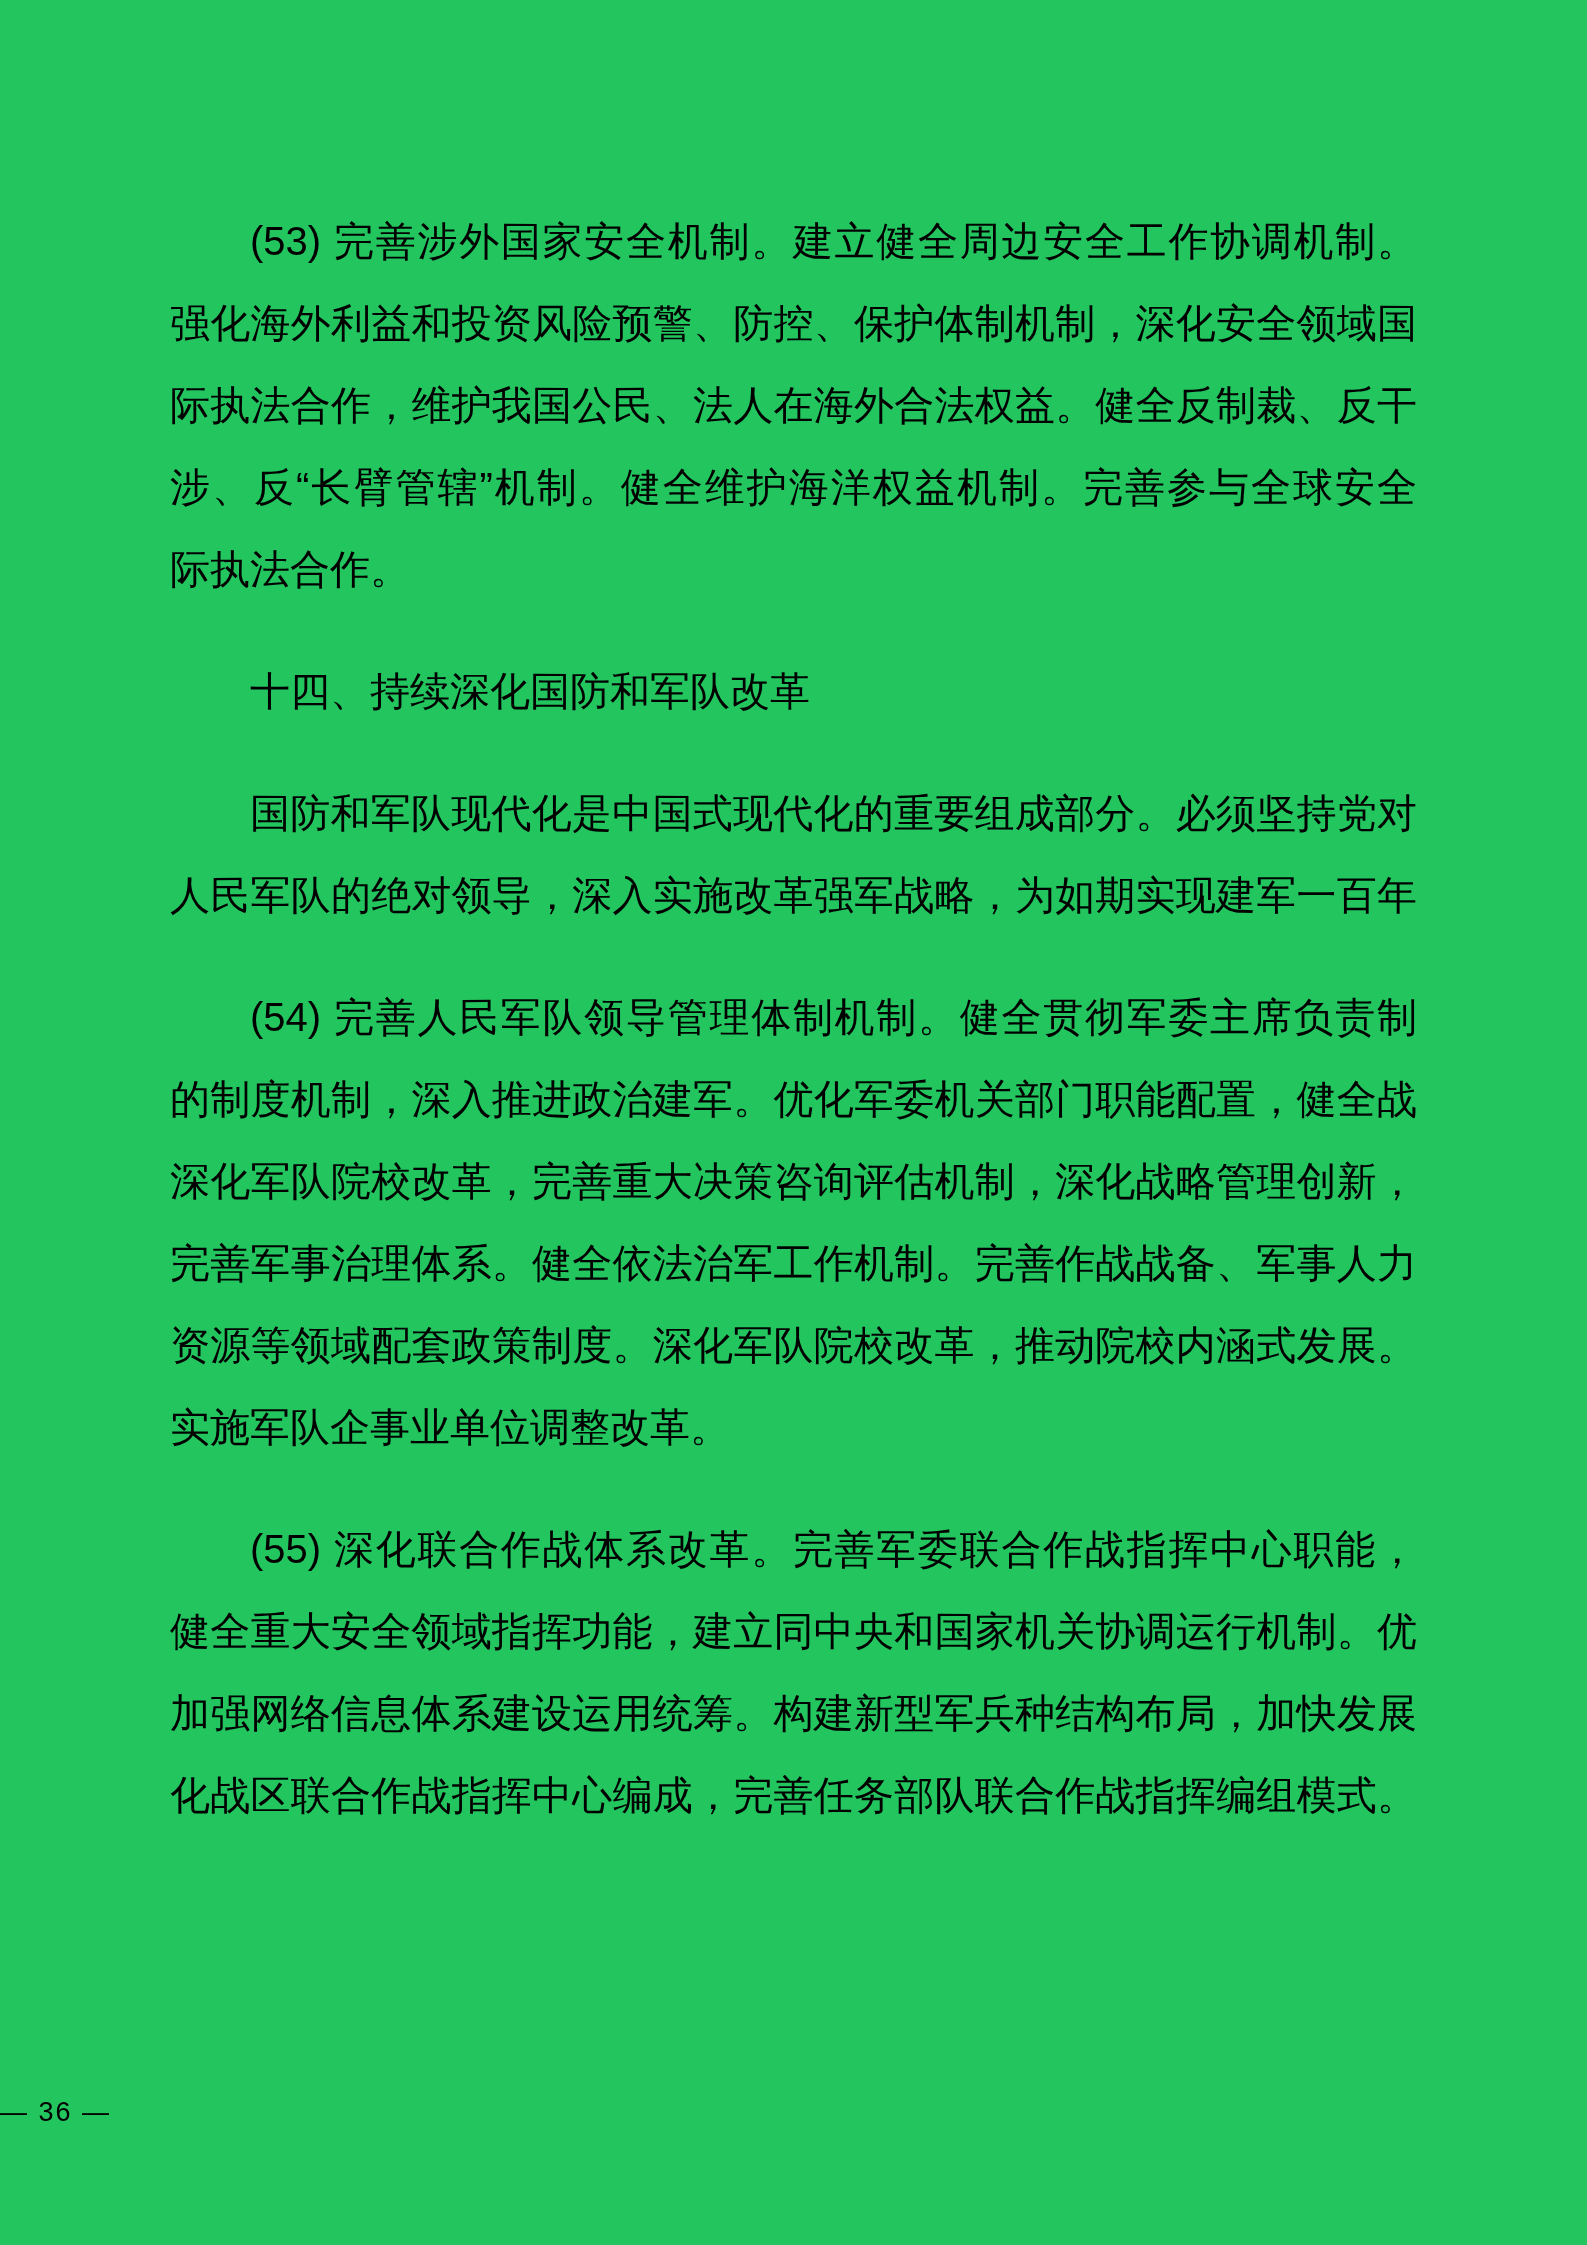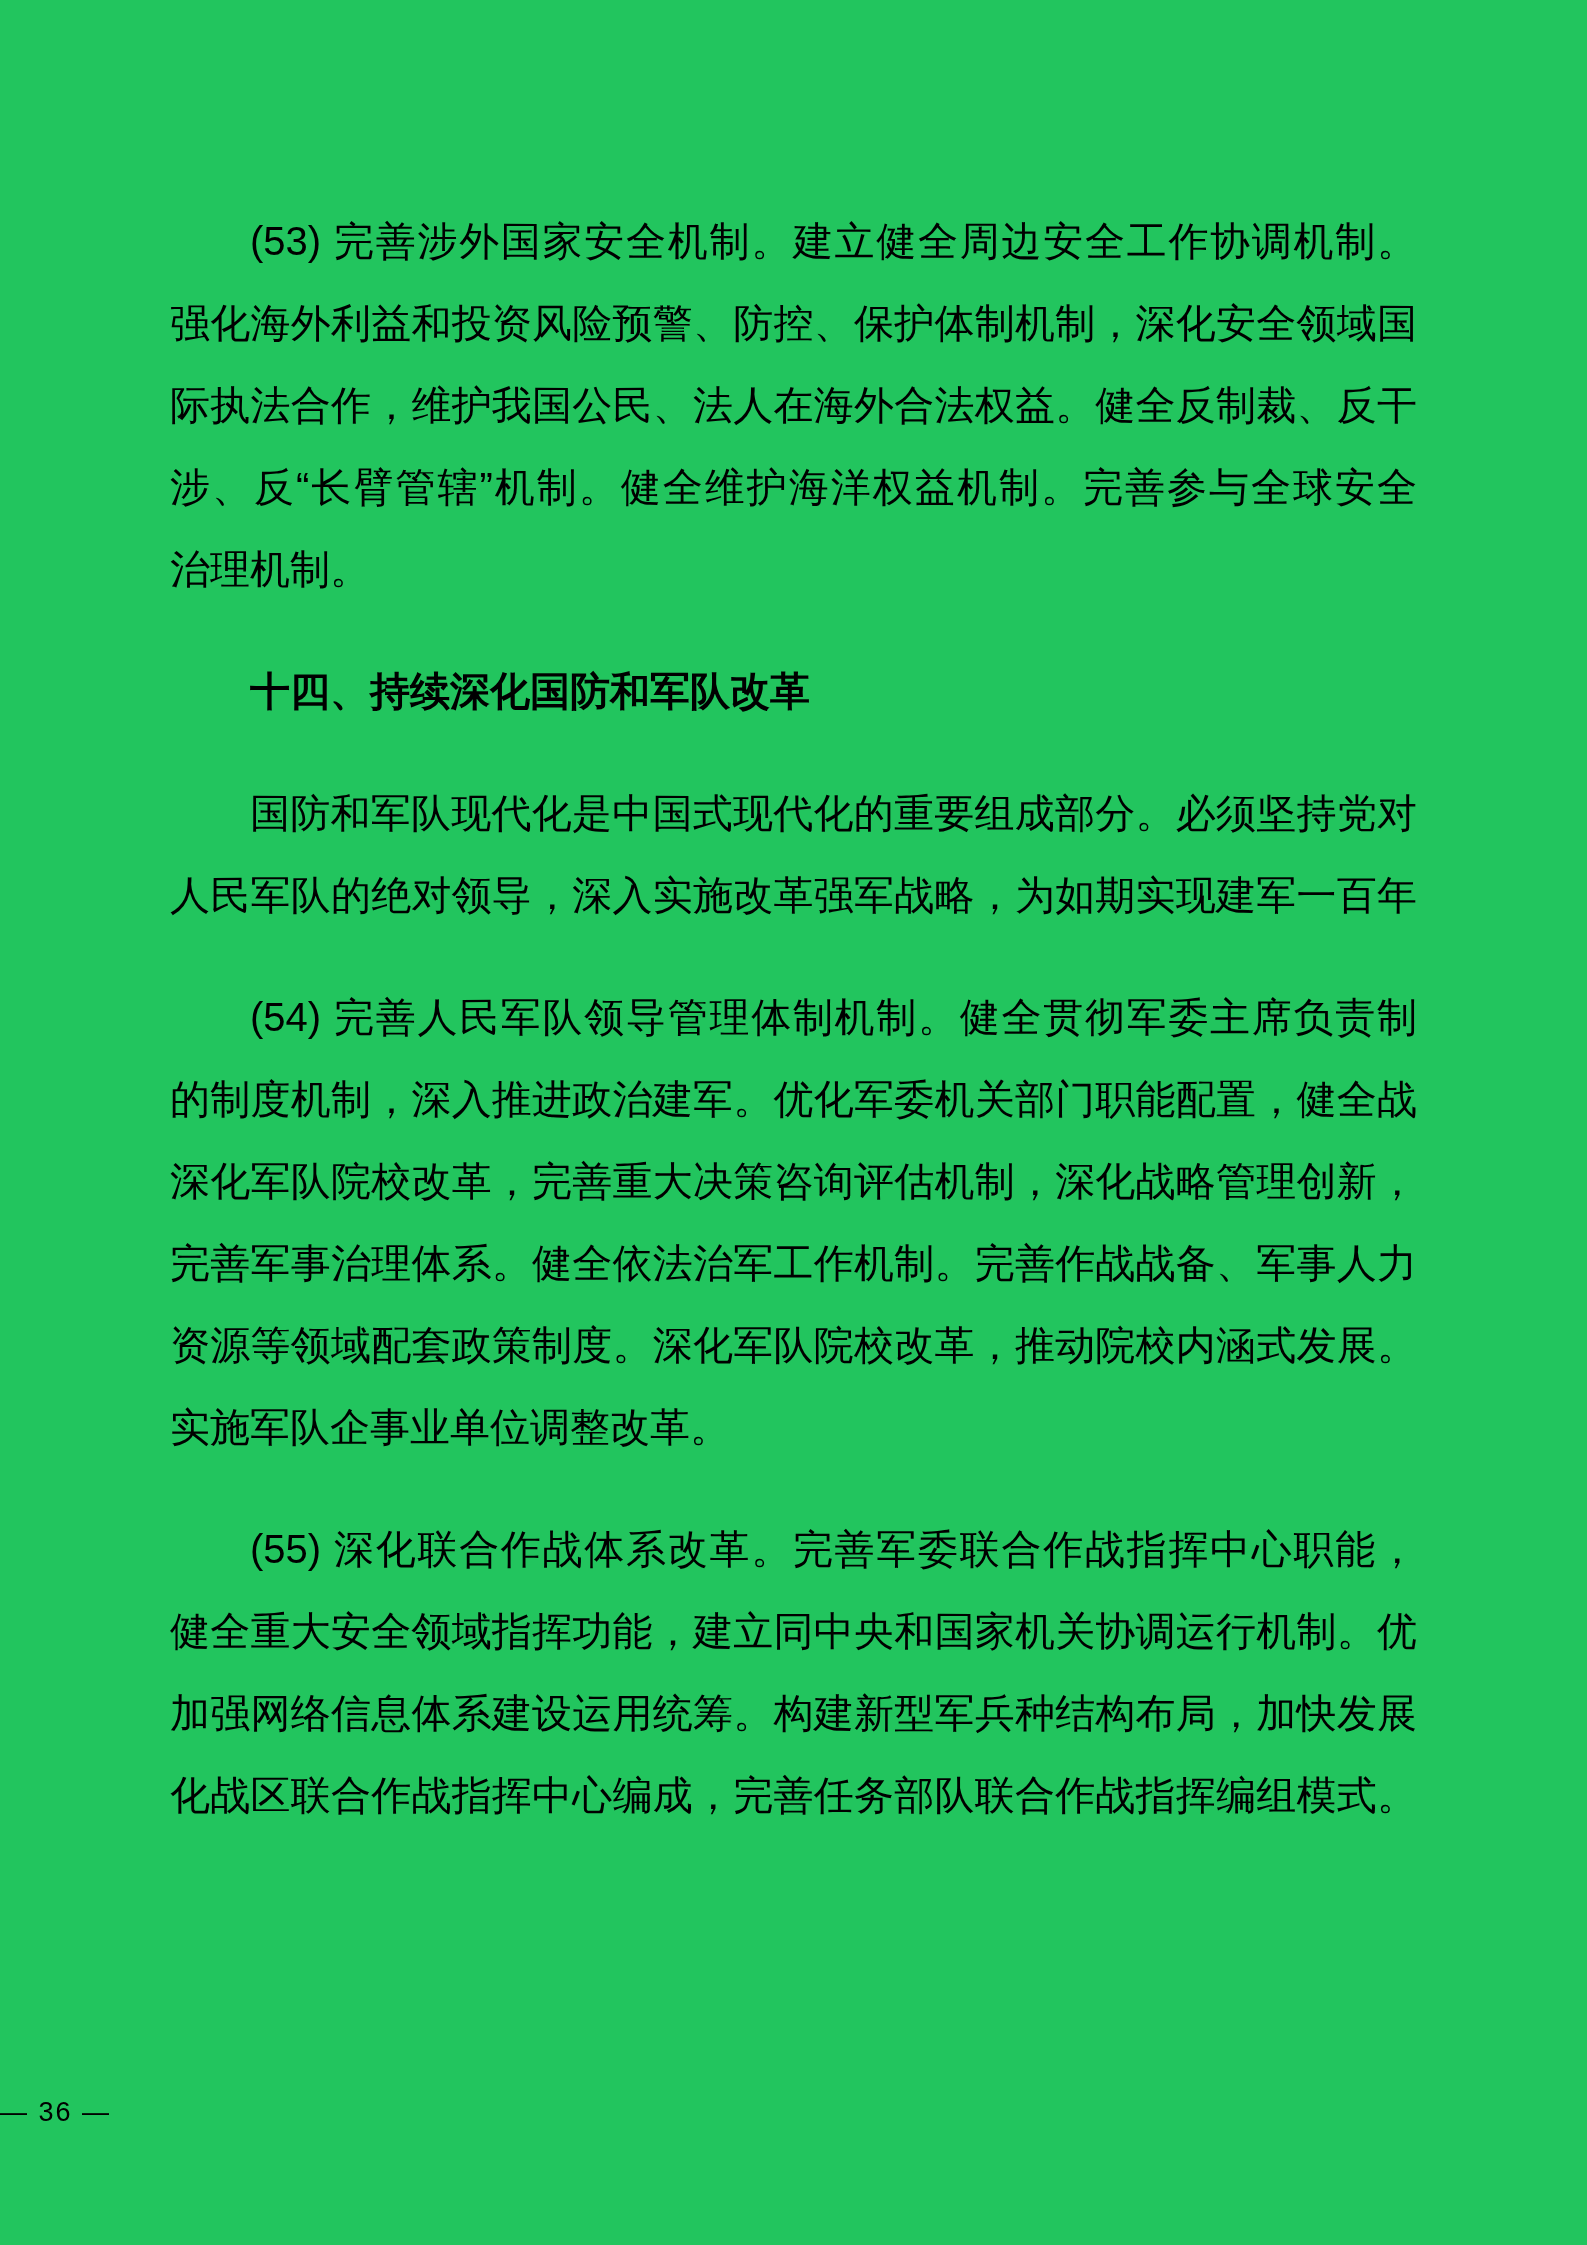--- a/index.html
+++ b/index.html
@@ -40,21 +40,21 @@
     text-align-last: justify;
   }
   .line.last {
     text-align: justify;
     text-align-last: left;
   }
   .line.indent {
     text-indent: 2em;
   }
   .heading .line {
-    font-weight: 700;
+    font-weight: 400;
     text-align-last: left;
     text-indent: 2em;
   }
   .footer {
     position: absolute;
     bottom: 0;
     left: 0;
     width: 1587px;
     height: 180px;
   }
@@ -73,21 +73,21 @@
 
 <div class="page">
 
   <div class="content">
 
     <div class="block paragraph">
       <div class="line indent">(53) 完善涉外国家安全机制。建立健全周边安全工作协调机制。</div>
       <div class="line">强化海外利益和投资风险预警、防控、保护体制机制，深化安全领域国</div>
       <div class="line">际执法合作，维护我国公民、法人在海外合法权益。健全反制裁、反干</div>
       <div class="line">涉、反“长臂管辖”机制。健全维护海洋权益机制。完善参与全球安全</div>
-      <div class="line last">治理机制。</div>
+      <div class="line last">际执法合作。</div>
     </div>
 
     <div class="block heading">
       <div class="line">十四、持续深化国防和军队改革</div>
     </div>
 
     <div class="block paragraph">
       <div class="line indent">国防和军队现代化是中国式现代化的重要组成部分。必须坚持党对</div>
       <div class="line">人民军队的绝对领导，深入实施改革强军战略，为如期实现建军一百年</div>
     </div>

